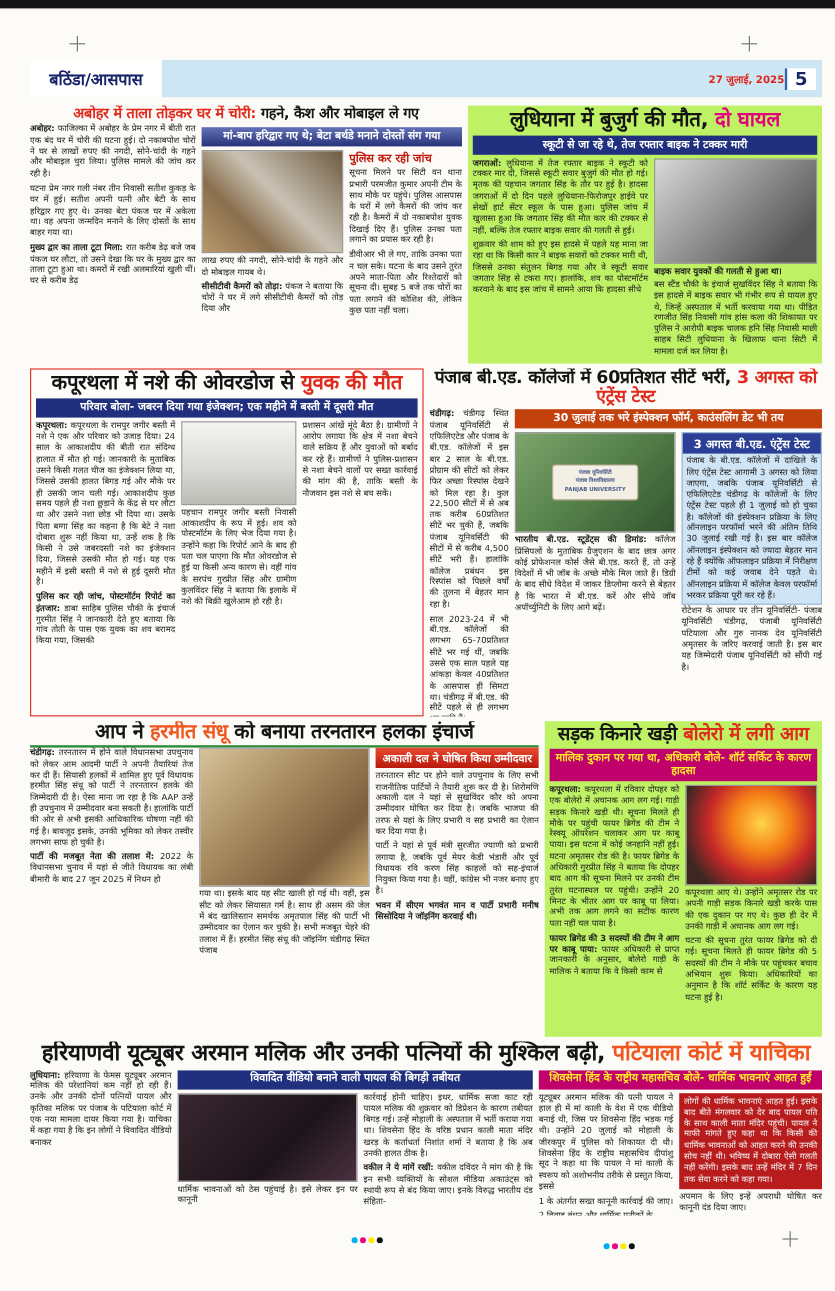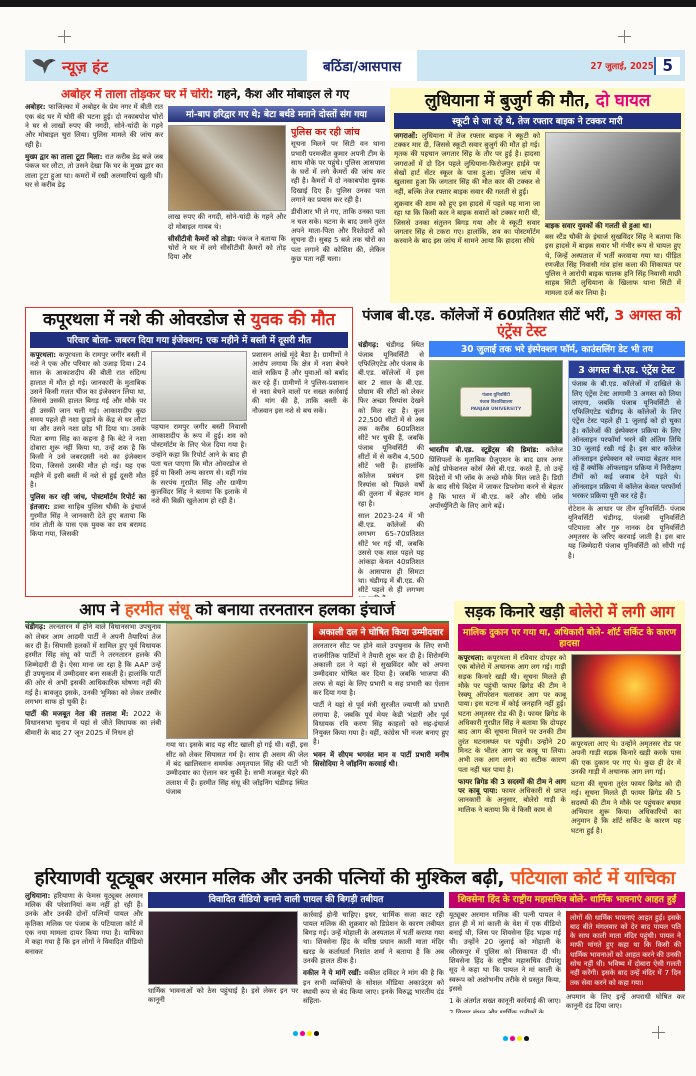--- a/index.html
+++ b/index.html
@@ -39,21 +39,21 @@
   .hl .magenta{color:#e6007d}
   .hl .orange{color:#f0571f}
   .hl1{font-size:12px}.hl2{font-size:17px}.hl3{font-size:17px}.hl4{font-size:14.5px}
   .hl5{font-size:16.5px;border-bottom:2px solid #2e8b3a;padding-bottom:2px}
   .hl6{font-size:15.5px}.hl7{font-size:18.5px}
 
   
   .banner{display:block;text-align:center;font-weight:bold;color:#fff;font-size:9px;line-height:1.2;padding:2.5px 3px;margin:3px 0}
   .banner.slate{background:linear-gradient(180deg,#6372b8,#273379)}
   .banner.navy{background:#20307f}
-  .banner.green{background:#3b82f6}
+  .banner.green{background:#c2410c}
   .banner.black{background:#101010}
   .banner.mag{background:#c0006b;color:#ffe92a}
   .cols{display:flex;gap:5px}
   .col{min-width:0}
 
   
   .p{font-size:7px;line-height:1.33;text-align:justify;color:#1d1d1d;margin-bottom:3px}
   .b{font-weight:bold}
   .cap{font-size:7px;line-height:1.3;font-weight:bold;color:#222;margin:2px 0;text-align:justify}
   .boxtitle-red{color:#c11a0e;font-weight:bold;font-size:9.5px;margin-bottom:2px}
@@ -63,21 +63,21 @@
   .ph-theft{height:86px;background:linear-gradient(45deg,#b99a6b,#8a6f4d 30%,#c9c2b4 55%,#6e5a40 80%,#9b8precision 100%);background:linear-gradient(45deg,#b99a6b,#8a6f4d 30%,#c9c2b4 55%,#6e5a40)}
   .ph-bike{height:88px;background:linear-gradient(135deg,#d9d9d9,#9a9a9a 40%,#565656 85%)}
   .ph-body{height:70px;background:linear-gradient(180deg,#f4f4f2,#dadad6 55%,#bcbcb6)}
   .ph-pu{height:84px;background:linear-gradient(135deg,#7da56c,#55804a 50%,#33552f);display:flex;align-items:center;justify-content:center}
   .pu-sign{background:#f4efe4;border:1px solid #b8ab8d;border-radius:3px;width:72px;padding:4px 3px;text-align:center;color:#4a5e8c;font-size:4.5px;line-height:1.5;font-weight:bold}
   .ph-aap{height:116px;background:linear-gradient(135deg,#d7c29a,#a78a5e 40%,#7b5f3e 75%,#caa96f)}
   .ph-fire{height:84px;background:radial-gradient(circle at 58% 38%,#ffd54a,#f57f17 30%,#c62828 55%,#3e2723 82%)}
   .ph-family{height:74px;background:linear-gradient(135deg,#3a2731,#1d1419 60%,#4b3140)}
 
   
-  .tint{background:#fef9c3;padding:3px 4px}
+  .tint{background:#bef264;padding:3px 4px}
   .redframe{border:1.5px solid #e0362b;padding:2px 4px;background:#fffdf9}
 
   .bluebox{border:1px solid #9db7d6;background:#cfe4f4;margin-bottom:1px}
   .bluebox-title{background:#2b3f96;color:#fff;font-weight:bold;font-size:9.5px;text-align:center;padding:2px}
   .bluebox .p{padding:2px 3px;margin:0}
   .redbox-banner{background:linear-gradient(180deg,#e8492f,#b91a0c);color:#fff;font-weight:bold;font-size:9px;text-align:center;padding:2px 3px;margin-bottom:2px}
   .blackbox{background:#b91c1c;color:#f2f2f2;padding:3px 4px;margin-bottom:2px}
   .blackbox .p{color:#f2f2f2}
 
   .eagle{width:26px;height:20px;display:flex}
@@ -97,42 +97,34 @@
       <i class="dot-k"></i>
     </div>
   <div class="dots" style="left:503px;top:1036px">
       <i class="dot-c"></i>
       <i class="dot-m"></i>
       <i class="dot-y"></i>
       <i class="dot-k"></i>
     </div>
 
   <header class="masthead">
-    <div class="mast-left">
-      <span class="eagle">
-        <svg viewBox="0 0 40 30" width="26" height="20">
-            <path d="M2 7 C9 2 16 4 20 10 C25 3 34 3 38 7 C31 9 27 12 25 17 L21 27 L18 17 C12 15 6 12 2 7 Z" fill="#4d4d4d"></path>
-            <circle cx="31" cy="7.5" r="1.3" fill="#1a1a1a"></circle>
-          </svg>
-      </span>
-      <span class="paper-name">न्यूज़ हंट</span>
-    </div>
     <div class="mast-center">बठिंडा/आसपास</div>
     <div class="mast-right">
       <span class="mast-date">27 जुलाई, 2025</span>
       <span class="pageno">5</span>
     </div>
   </header>
 
   <div class="row" id="row1">
     <article style="width:360px">
       <h2 class="hl hl1"><span class="red">अबोहर में ताला तोड़कर घर में चोरी: </span><span>गहने, कैश और मोबाइल ले गए</span></h2>
       <div class="cols" style="margin-top:2px;height:188px">
         <div class="col" style="width:138px">
           <p class="p"><span class="b">अबोहर: </span><span>फाजिल्का में अबोहर के प्रेम नगर में बीती रात एक बंद घर में चोरी की घटना हुई। दो नकाबपोश चोरों ने घर से लाखों रुपए की नगदी, सोने-चांदी के गहने और मोबाइल चुरा लिया। पुलिस मामले की जांच कर रही है।</span></p>
+          <p class="p">घटना प्रेम नगर गली नंबर तीन निवासी सतीश कुकड़ के घर में हुई। सतीश अपनी पत्नी और बेटी के साथ हरिद्वार गए हुए थे। उनका बेटा पंकज घर में अकेला था। वह अपना जन्मदिन मनाने के लिए दोस्तों के साथ बाहर गया था।</p>
           <p class="p"><span class="b">मुख्य द्वार का ताला टूटा मिला: </span><span>रात करीब डेढ़ बजे जब पंकज घर लौटा, तो उसने देखा कि घर के मुख्य द्वार का ताला टूटा हुआ था। कमरों में रखी अलमारियां खुली थीं। घर से करीब डेढ़</span></p>
         </div>
         <div class="col" style="flex:1">
           <div class="banner slate">मां-बाप हरिद्वार गए थे; बेटा बर्थडे मनाने दोस्तों संग गया</div>
           <div class="cols">
             <div class="col" style="width:118px">
               <div class="photo ph-theft"></div>
               <p class="p" style="margin-top:2px">लाख रुपए की नगदी, सोने-चांदी के गहने और दो मोबाइल गायब थे।</p>
               <p class="p"><span class="b">सीसीटीवी कैमरों को तोड़ा: </span><span>पंकज ने बताया कि चोरों ने घर में लगे सीसीटीवी कैमरों को तोड़ दिया और</span></p>
             </div>

